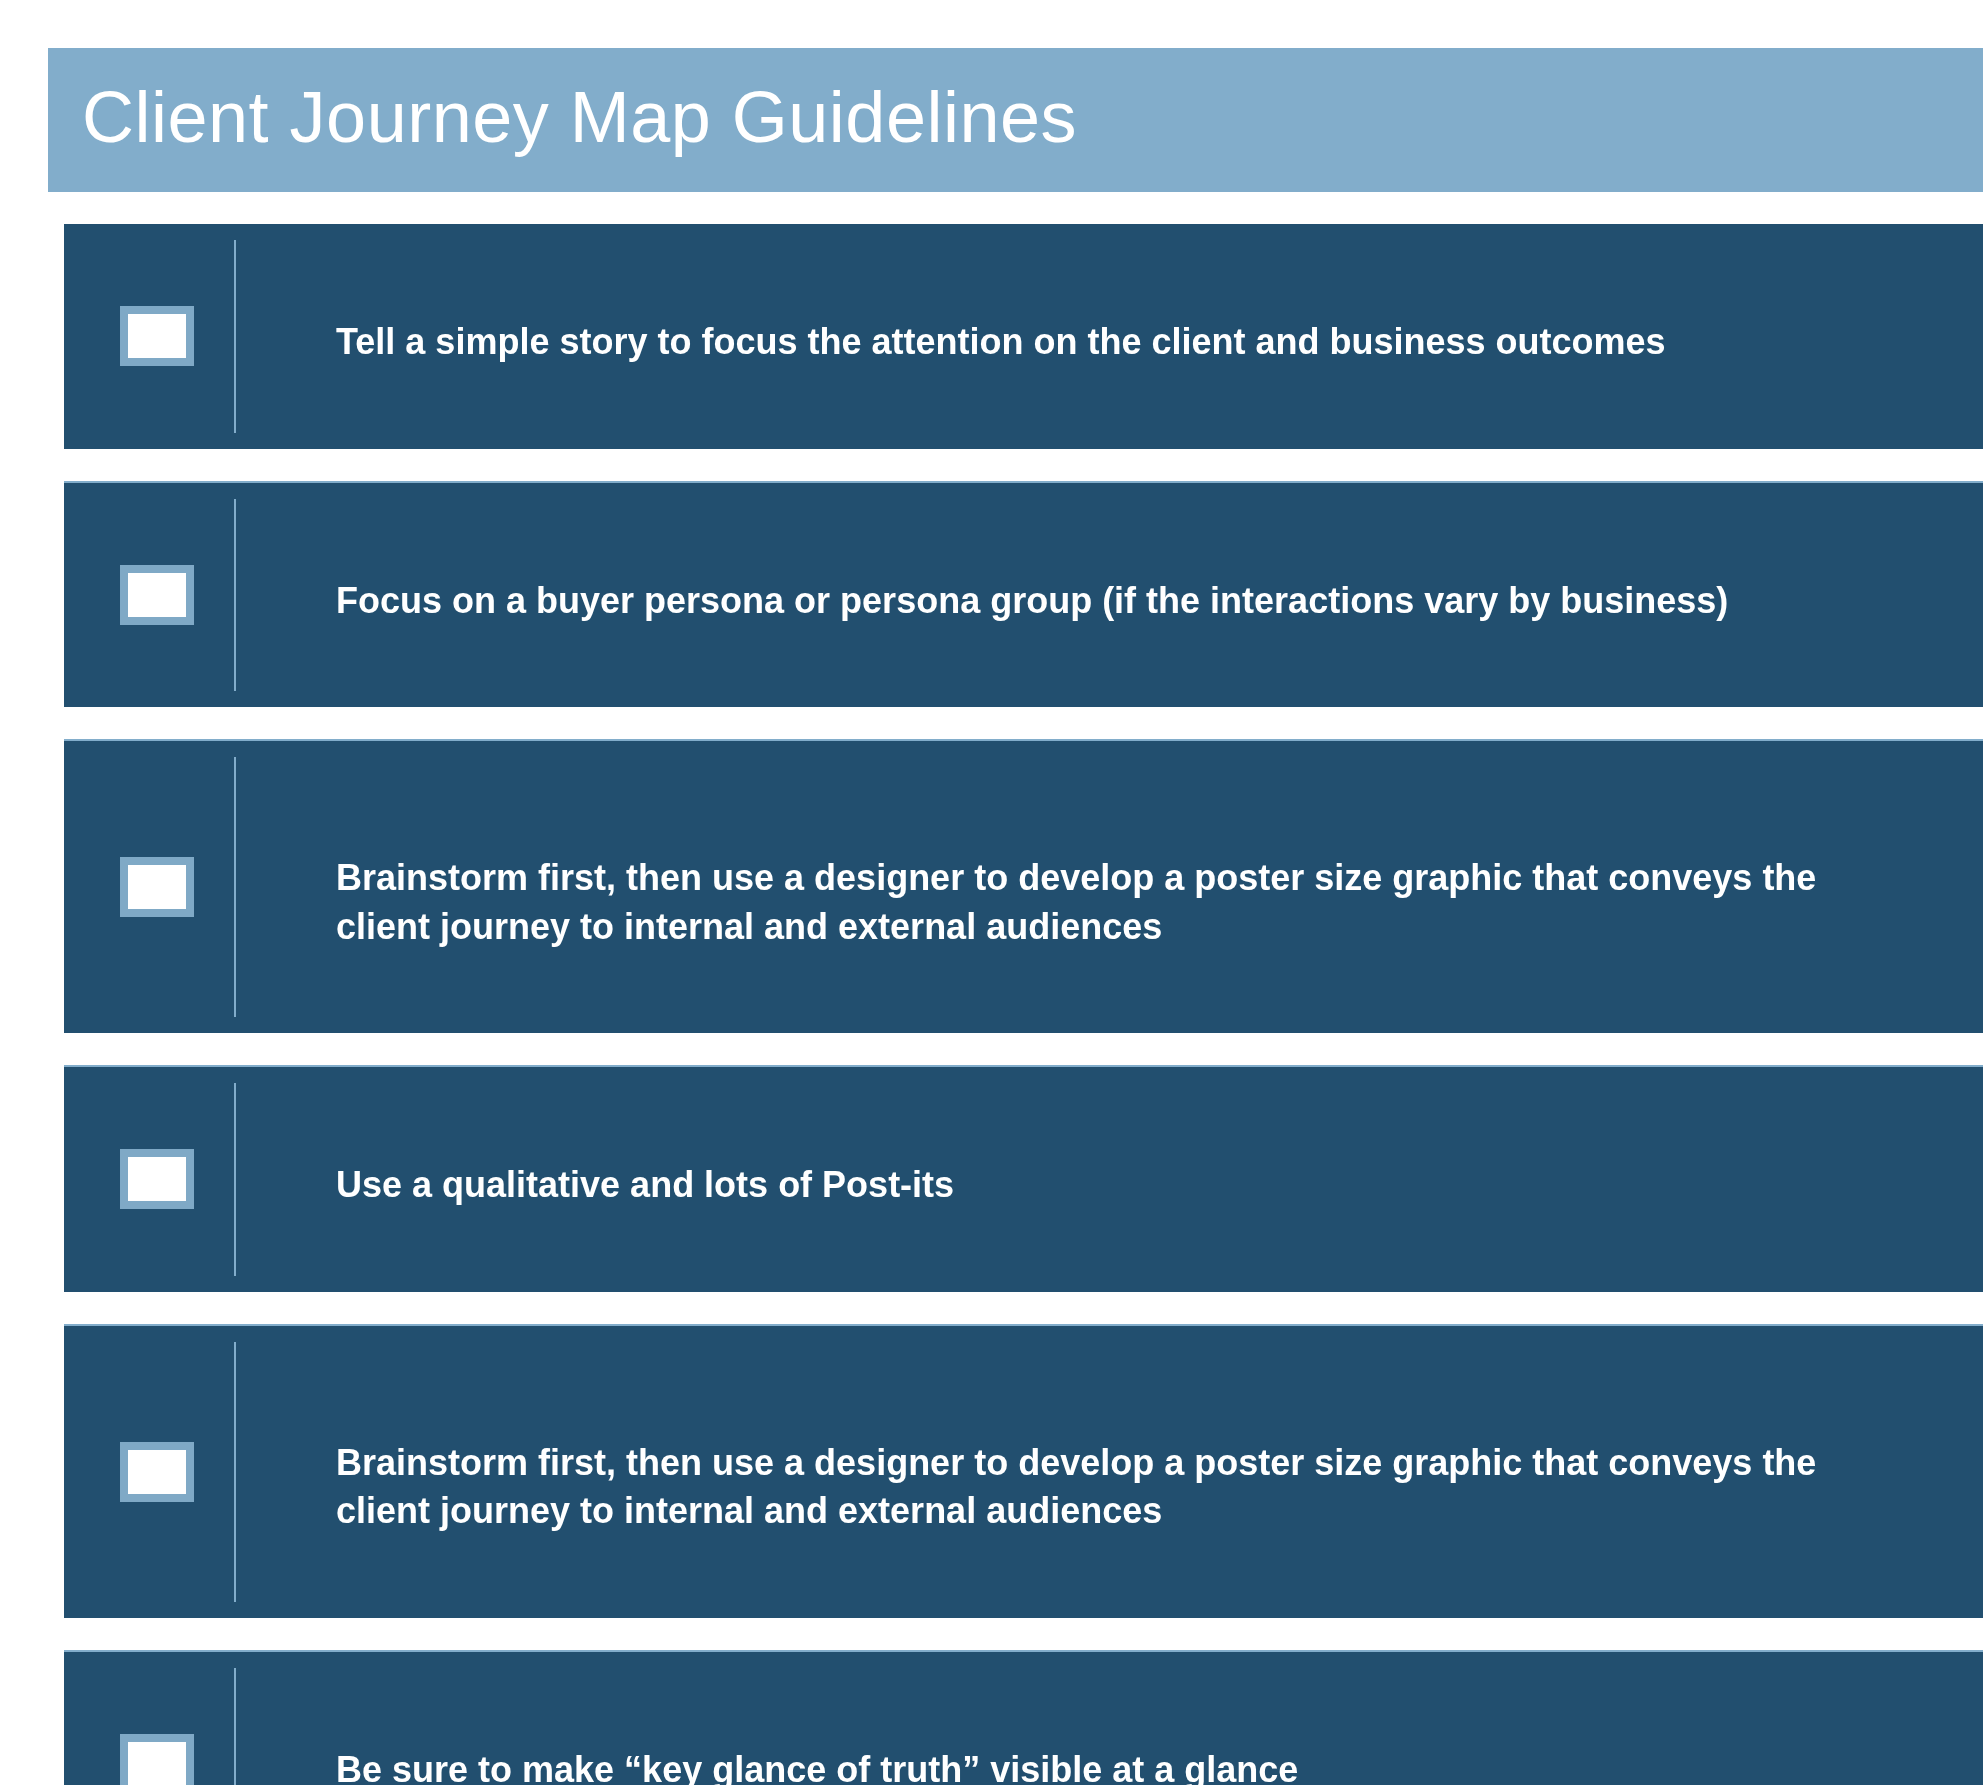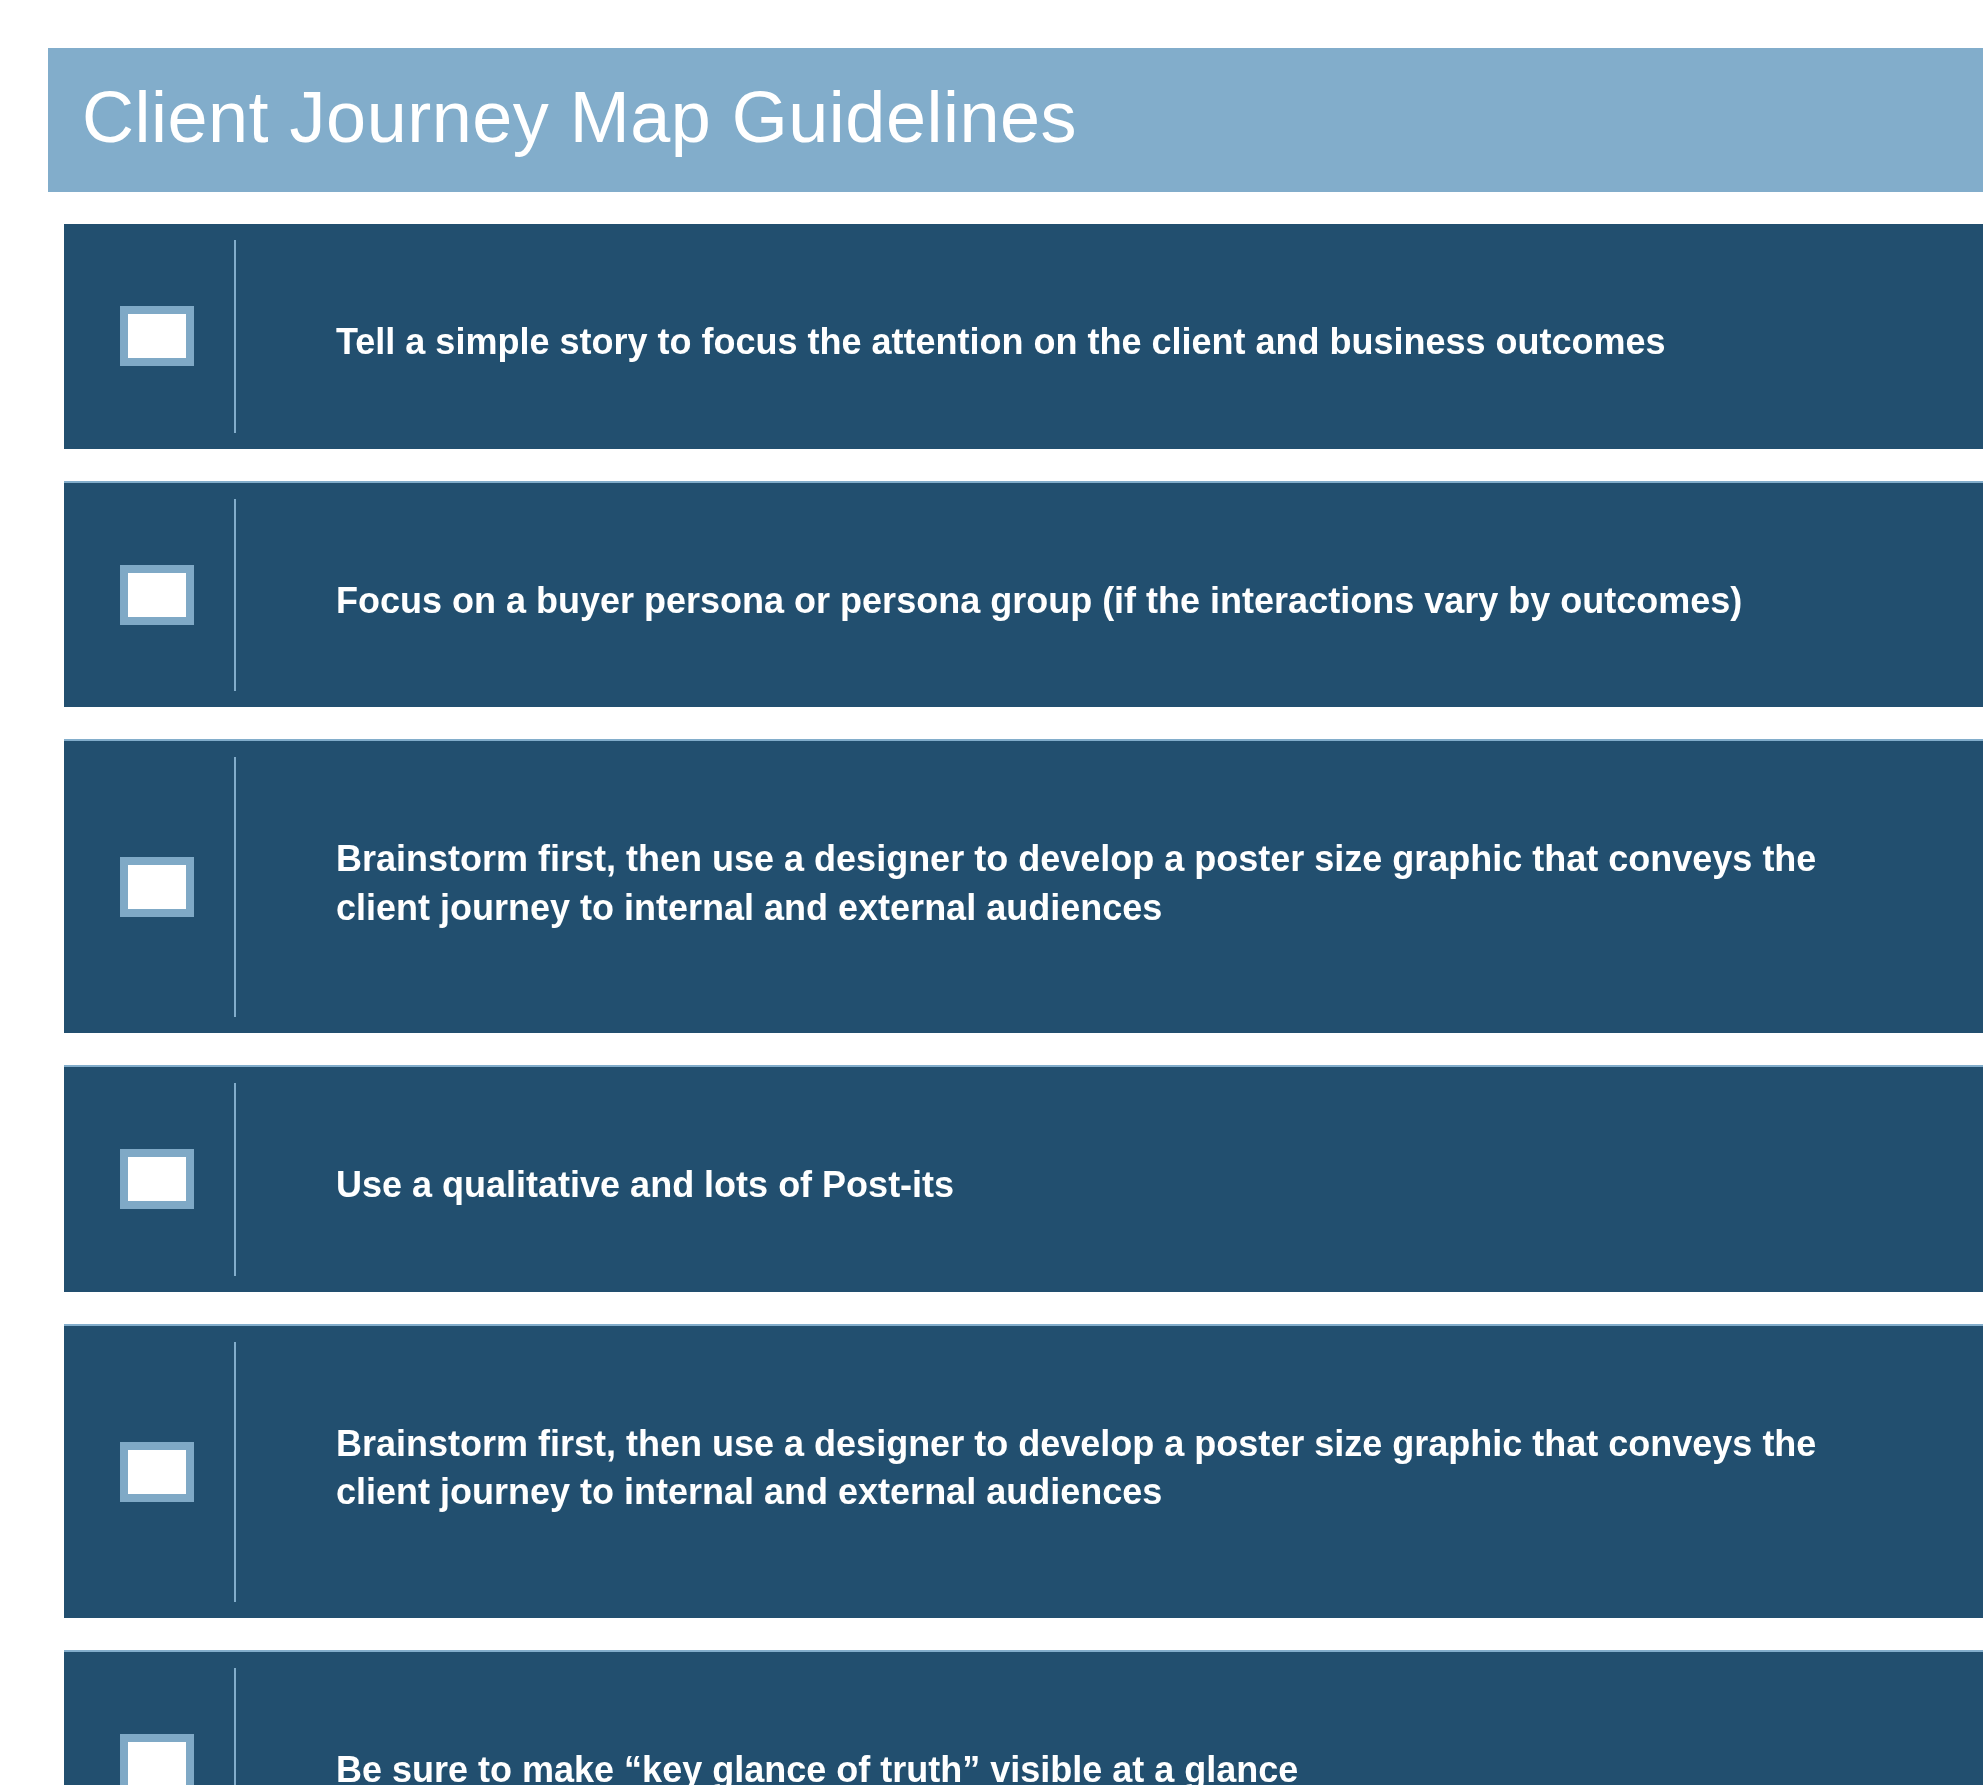--- a/index.html
+++ b/index.html
@@ -41,21 +41,21 @@
   }
   .checkbox {
     width: 74px;
     height: 60px;
     border: 8px solid #7fa9c6;
     background: #ffffff;
   }
   .cell-text {
     flex: 1 1 auto;
     display: flex;
-    align-items: flex-start;
+    align-items: flex-end;
     padding: 62px 52px 50px 52px;
     min-height: 190px;
   }
   .item-text {
     color: #ffffff;
     font-size: 36px;
     font-weight: 700;
     line-height: 1.35;
     max-width: 1720px;
   }
@@ -75,21 +75,21 @@
         </div>
         <div class="cell-text">
           <div class="item-text">Tell a simple story to focus the attention on the client and business outcomes</div>
         </div>
       </div>
       <div class="row">
         <div class="cell-check">
           <div class="checkbox"></div>
         </div>
         <div class="cell-text">
-          <div class="item-text">Focus on a buyer persona or persona group (if the interactions vary by outcomes)</div>
+          <div class="item-text">Focus on a buyer persona or persona group (if the interactions vary by business)</div>
         </div>
       </div>
       <div class="row tall">
         <div class="cell-check">
           <div class="checkbox"></div>
         </div>
         <div class="cell-text">
           <div class="item-text">Brainstorm first, then use a designer to develop a poster size graphic that conveys the client journey to internal and external audiences</div>
         </div>
       </div>

